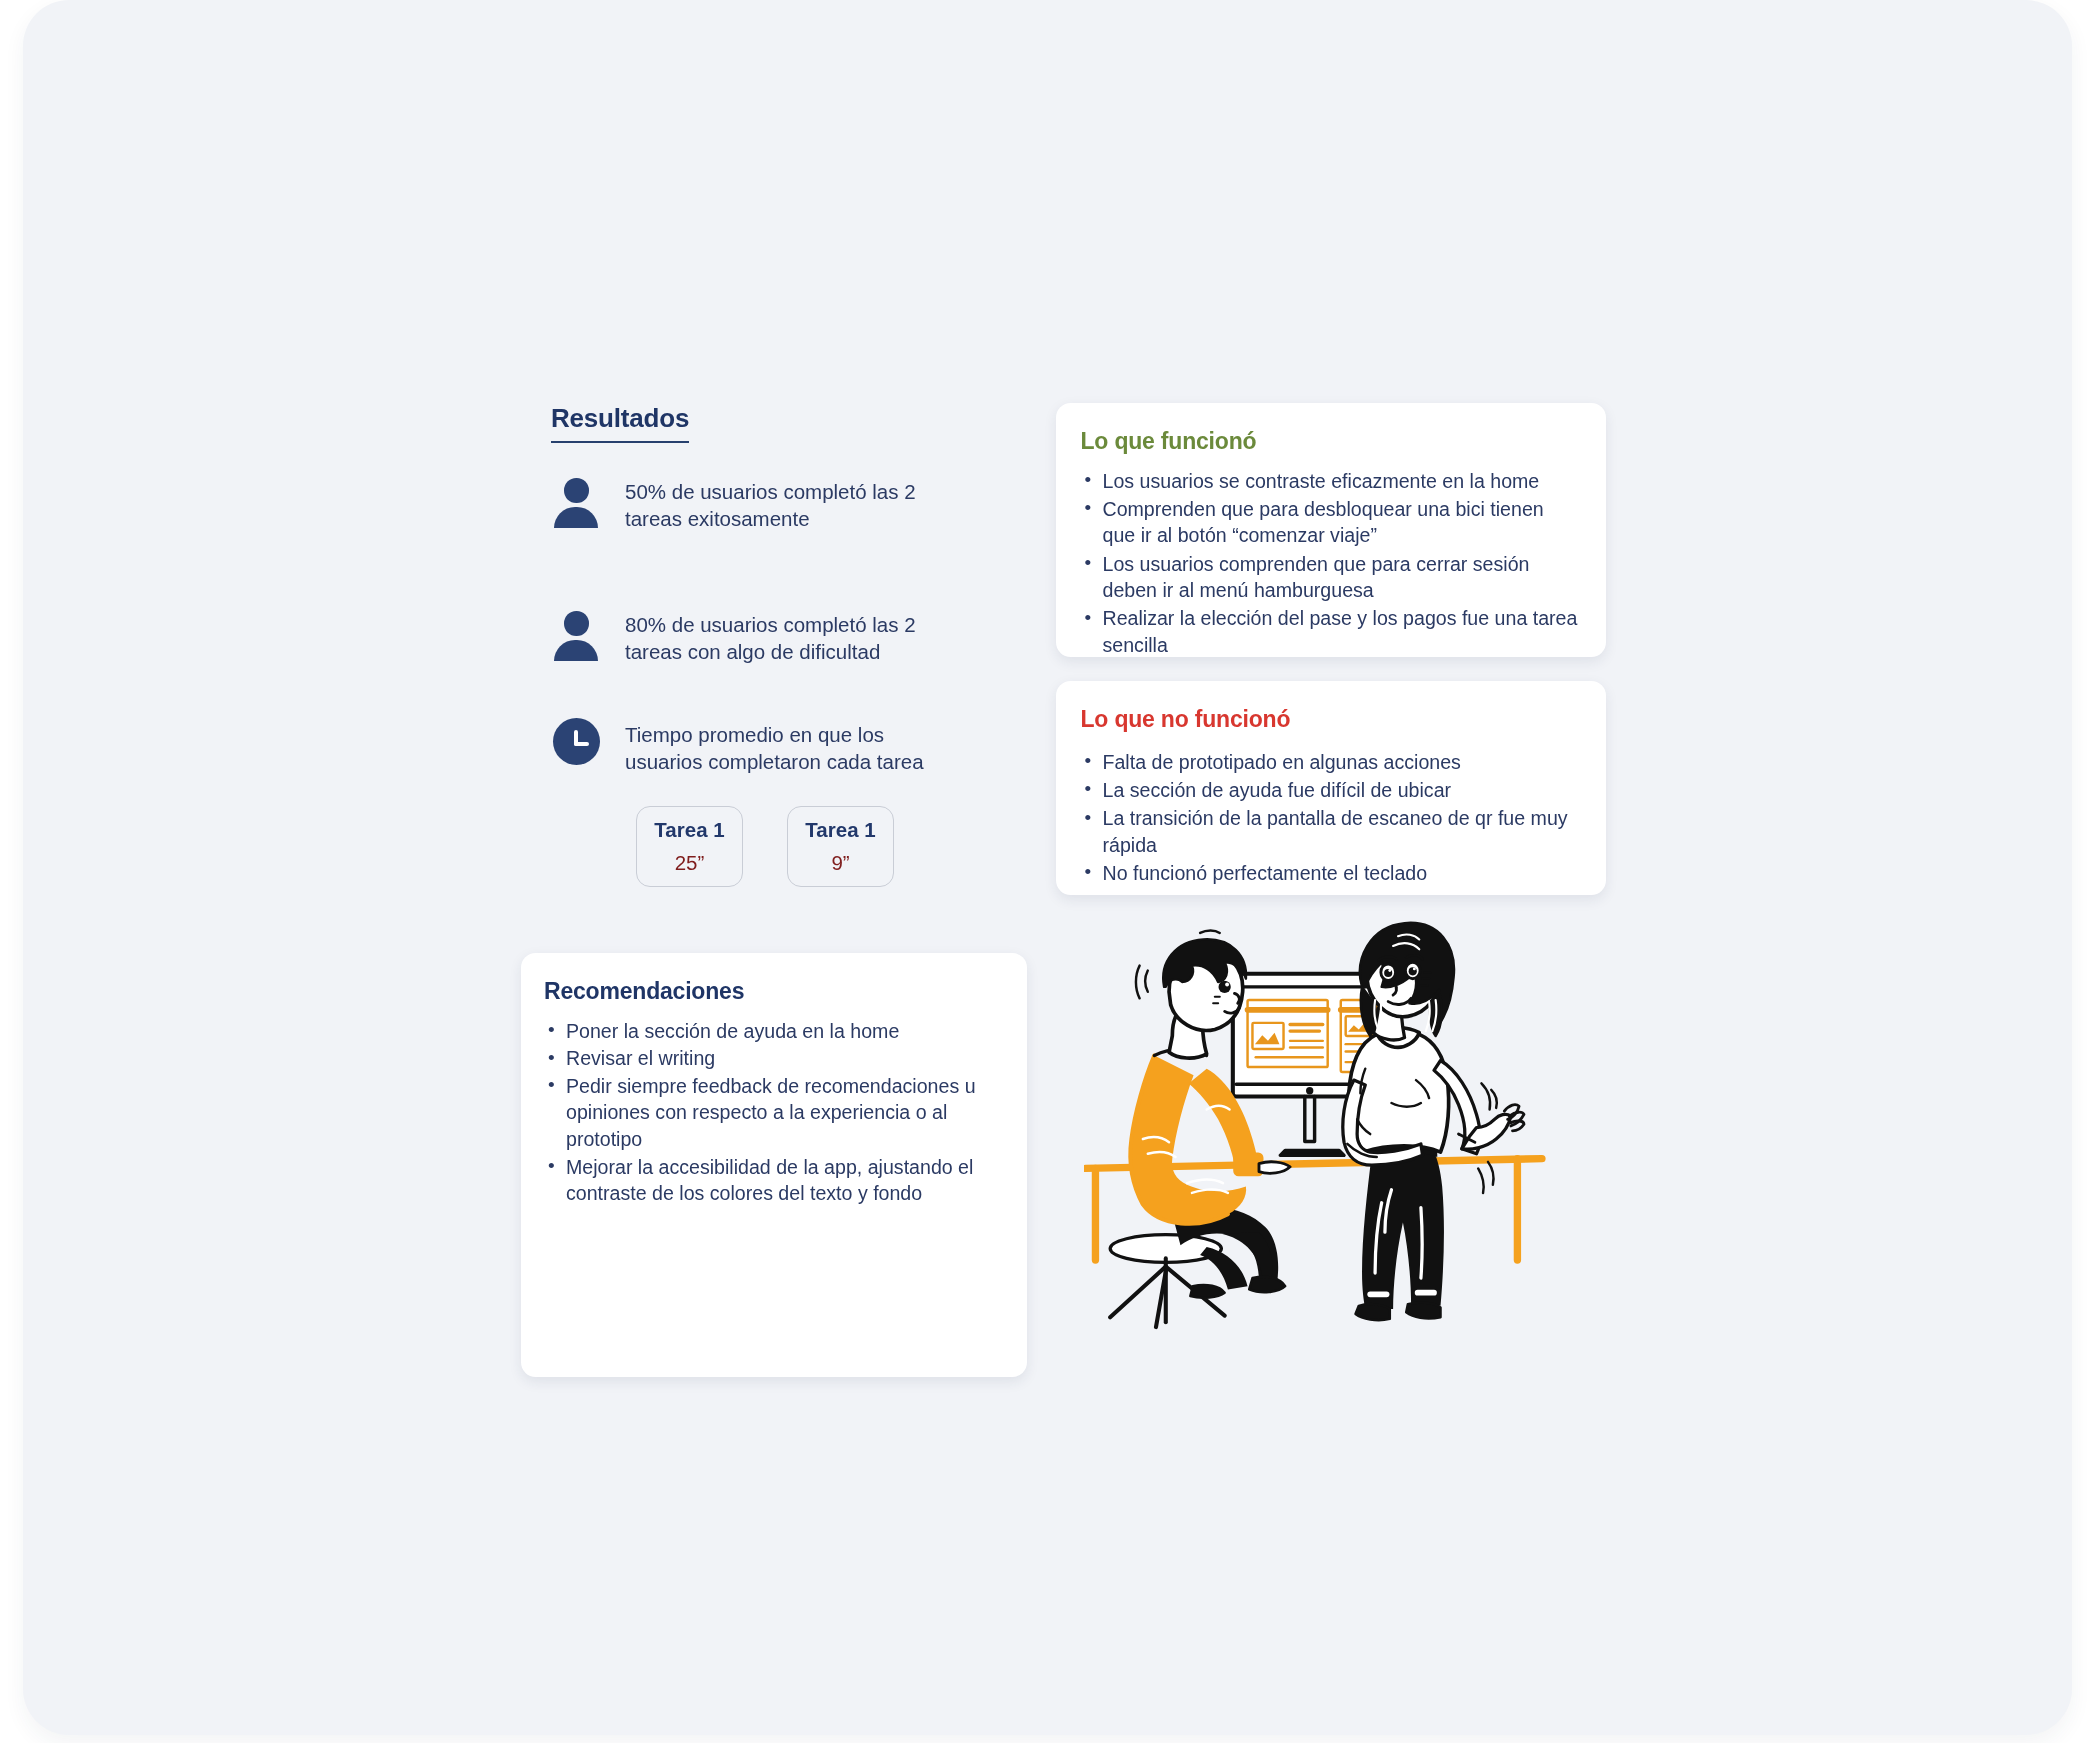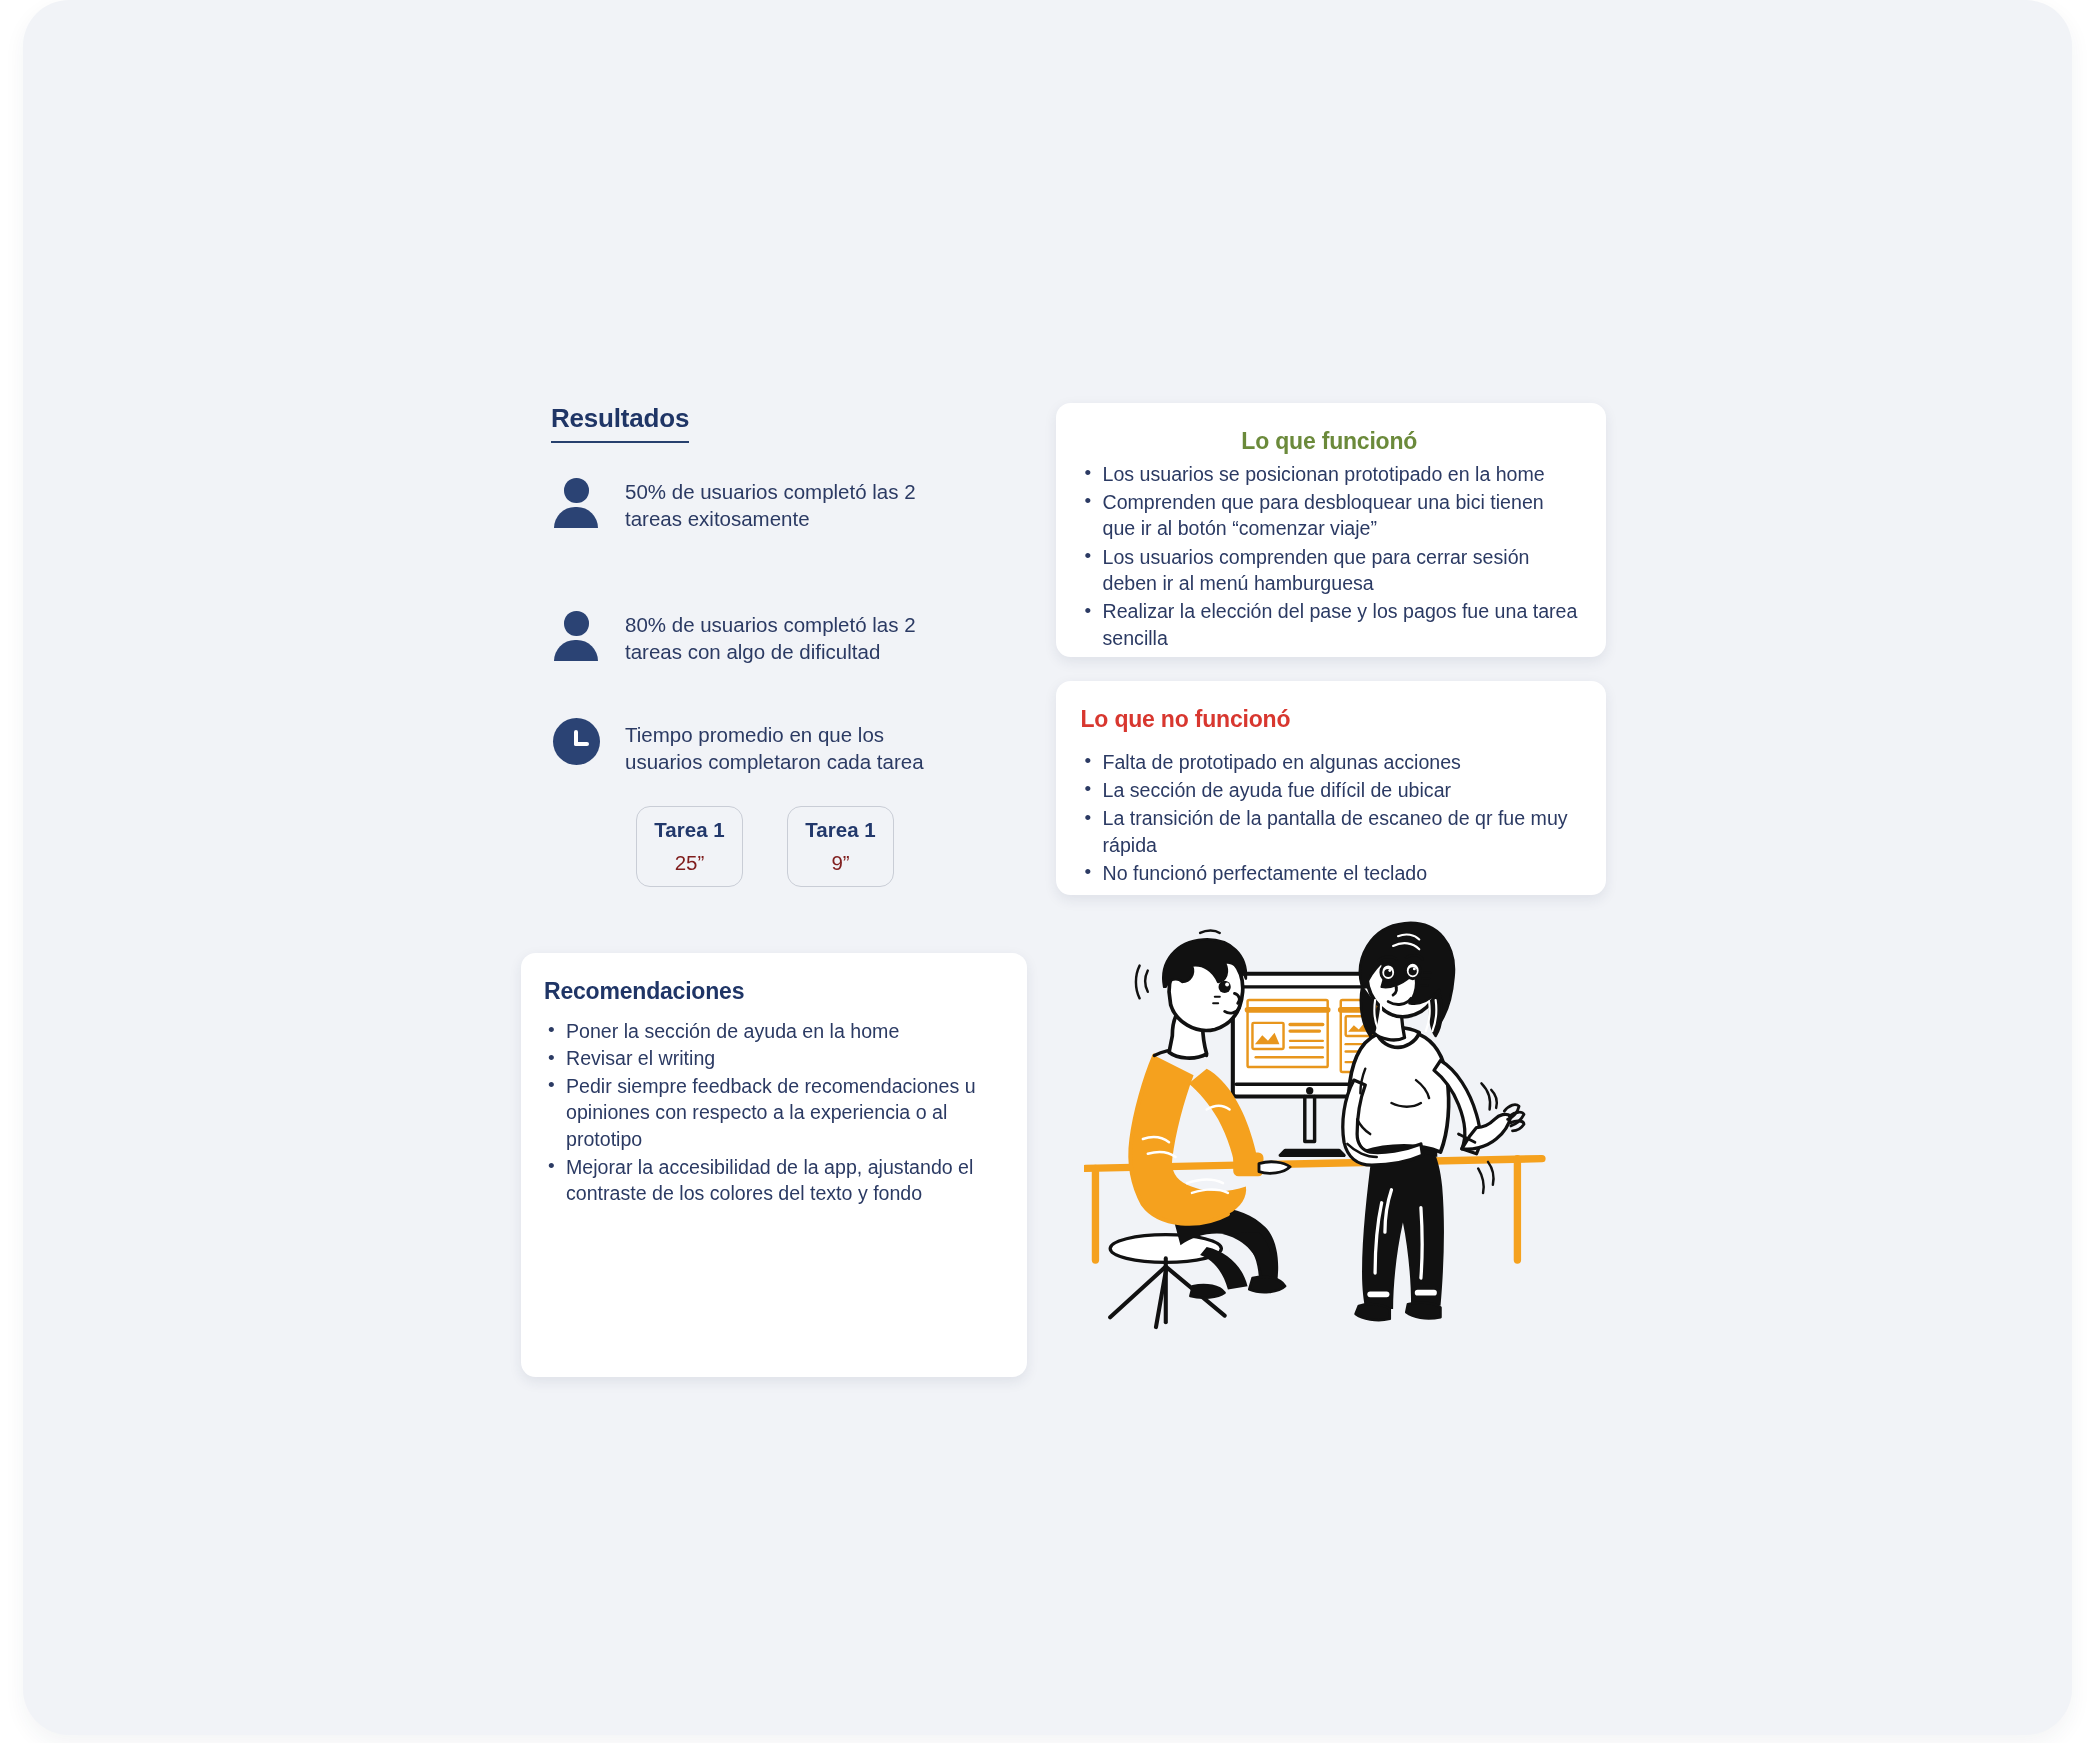--- a/index.html
+++ b/index.html
@@ -178,21 +178,21 @@
     color: #2B3A63;
     font-size: 19px;
   }
 
   #card-worked {
     left: 1033px; top: 403px;
     width: 550px; height: 254px;
     padding: 0;
   }
   #card-worked .inner { padding: 24.5px 28px 0 24.5px; }
-  #card-worked .card-title { margin-bottom: 6px; text-align: center; }
+  #card-worked .card-title { margin-bottom: 13px; }
 
   #card-not-worked {
     left: 1033px; top: 681px;
     width: 550px; height: 214px;
   }
   #card-not-worked .inner { padding: 24.5px 28px 0 24.5px; }
   #card-not-worked .card-title { margin-bottom: 16.4px; }
 
   #card-recs {
     left: 498px; top: 953px;
@@ -254,21 +254,21 @@
         <div class="tarea-label">Tarea 1</div>
         <div class="tarea-value">9”</div>
       </div>
     </div>
   </div>
 
   <div class="card" id="card-worked">
     <div class="inner">
       <div class="card-title green">Lo que funcionó</div>
       <ul class="bullets">
-        <li>Los usuarios se posicionan prototipado en la home</li>
+        <li>Los usuarios se contraste eficazmente en la home</li>
         <li>Comprenden que para desbloquear una bici tienen que ir al botón “comenzar viaje”</li>
         <li>Los usuarios comprenden que para cerrar sesión deben ir al menú hamburguesa</li>
         <li>Realizar la elección del pase y los pagos fue una tarea sencilla</li>
       </ul>
     </div>
   </div>
 
   <div class="card" id="card-not-worked">
     <div class="inner">
       <div class="card-title red">Lo que no funcionó</div>

